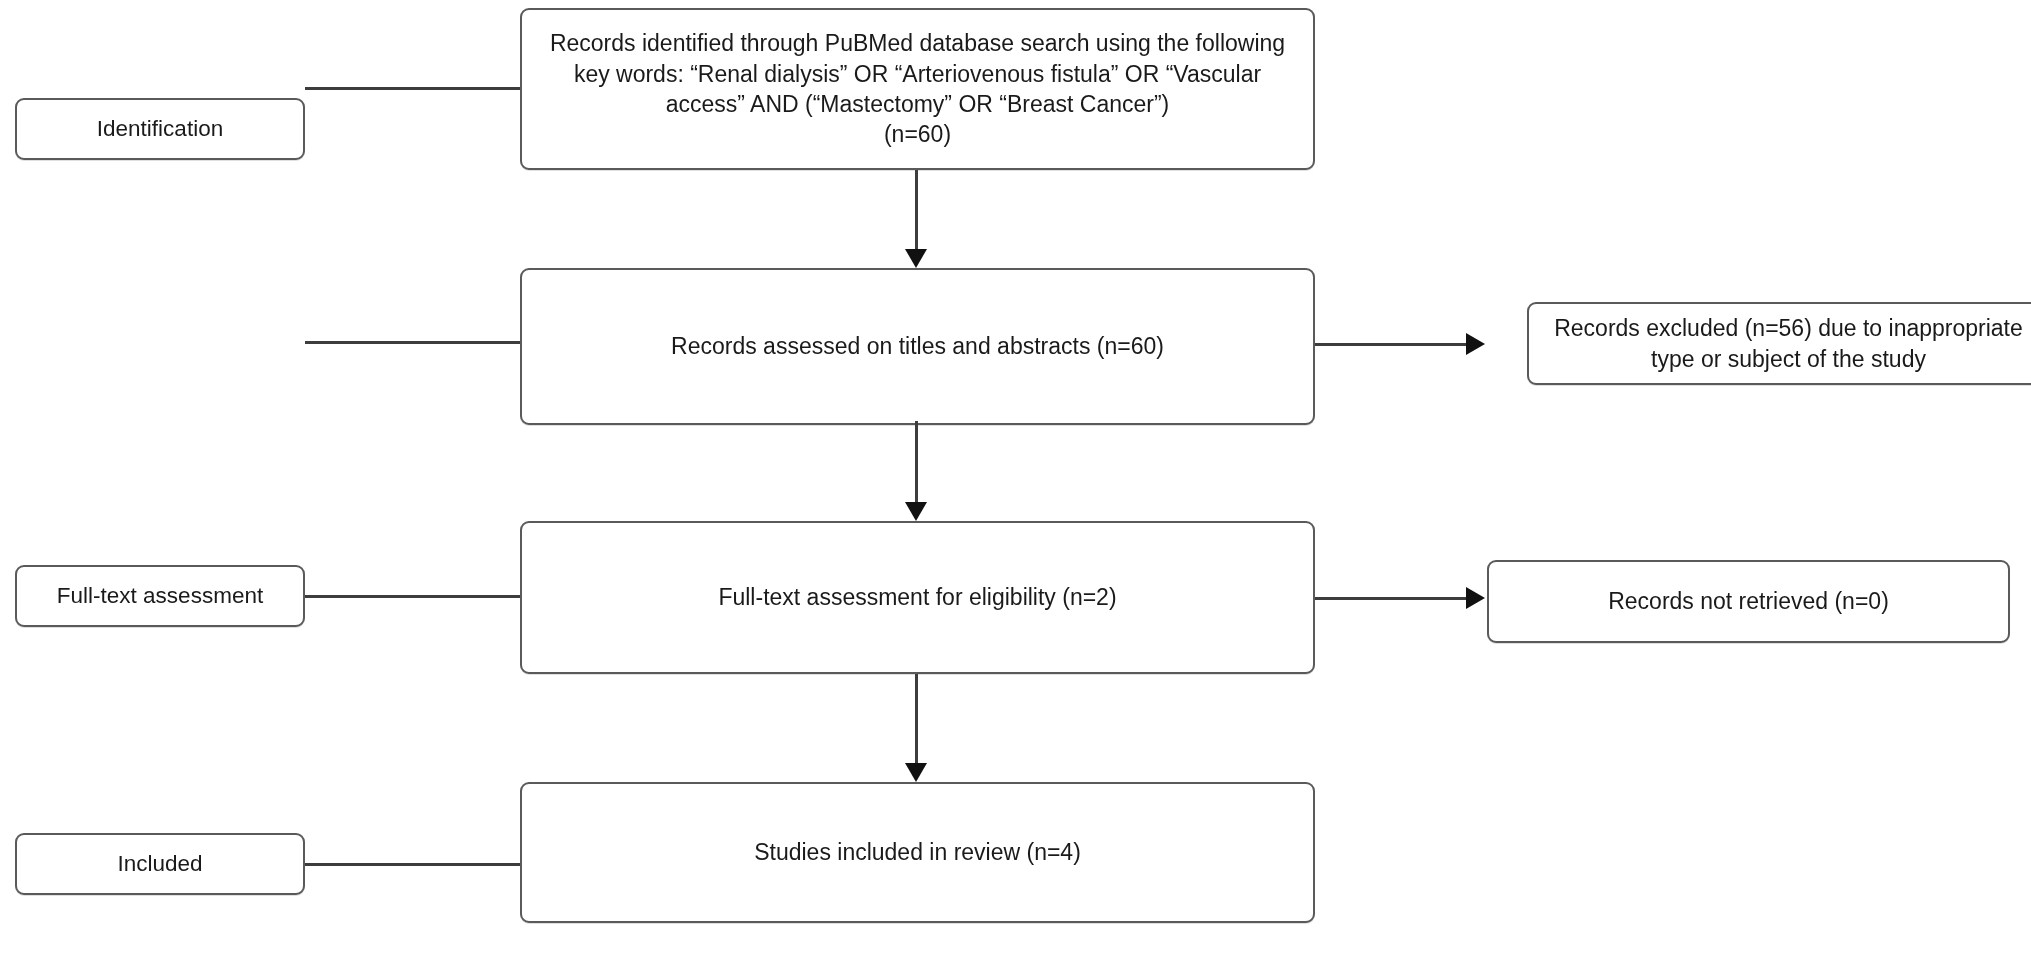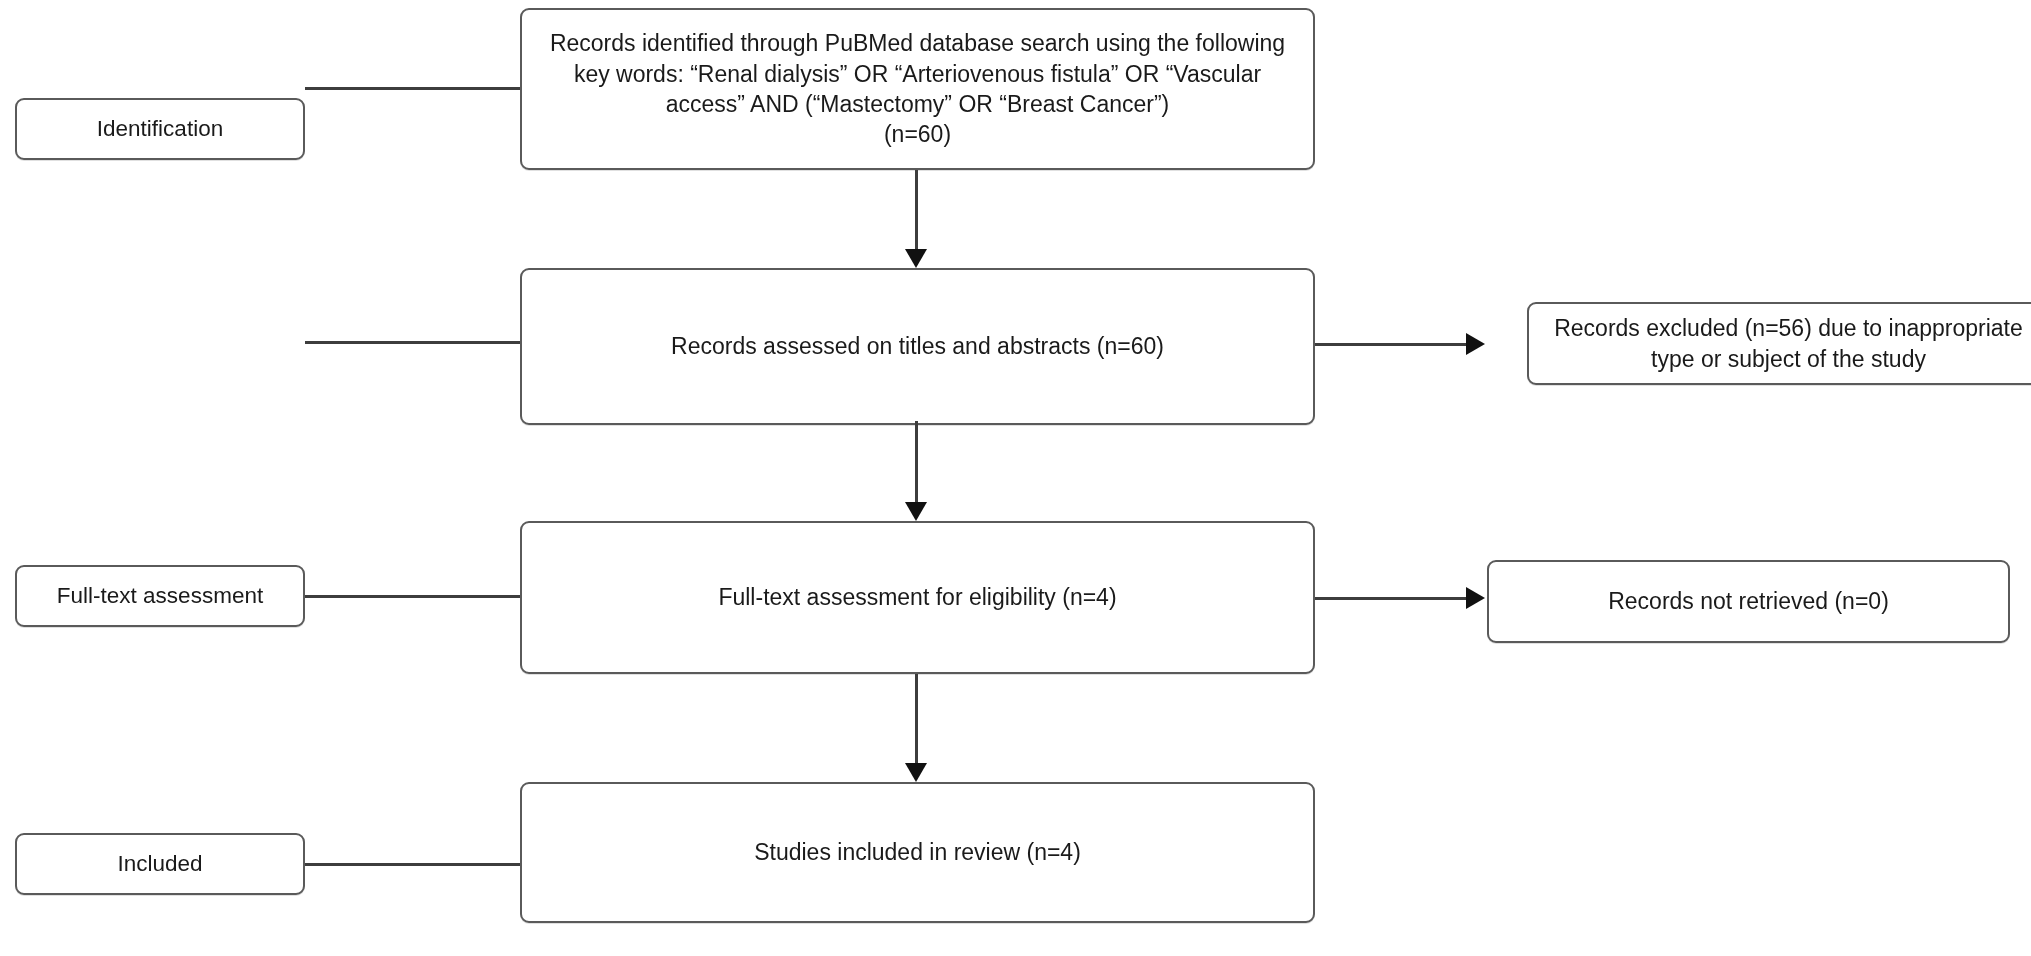--- a/index.html
+++ b/index.html
@@ -90,21 +90,21 @@
   <div class="box" style="left:520px; top:8px; width:795px; height:162px;">
     <span class="box-text">Records identified through PuBMed database search using the following key words: “Renal dialysis” OR “Arteriovenous fistula” OR “Vascular access” AND (“Mastectomy” OR “Breast Cancer”)
 (n=60)</span>
   </div>
 
   <div class="box" style="left:520px; top:268px; width:795px; height:157px;">
     <span class="box-text">Records assessed on titles and abstracts (n=60)</span>
   </div>
 
   <div class="box" style="left:520px; top:521px; width:795px; height:153px;">
-    <span class="box-text">Full-text assessment for eligibility (n=4)</span>
+    <span class="box-text">Full-text assessment for eligibility (n=2)</span>
   </div>
 
   <div class="box" style="left:520px; top:782px; width:795px; height:141px;">
     <span class="box-text">Studies included in review (n=4)</span>
   </div>
 
   <div class="connector v-line" style="left:915px; top:170px; width:3px; height:80px;"></div>
   <div class="arrowhead-down" style="left:905px; top:249px;"></div>
 
   <div class="connector v-line" style="left:915px; top:421px; width:3px; height:81px;"></div>

